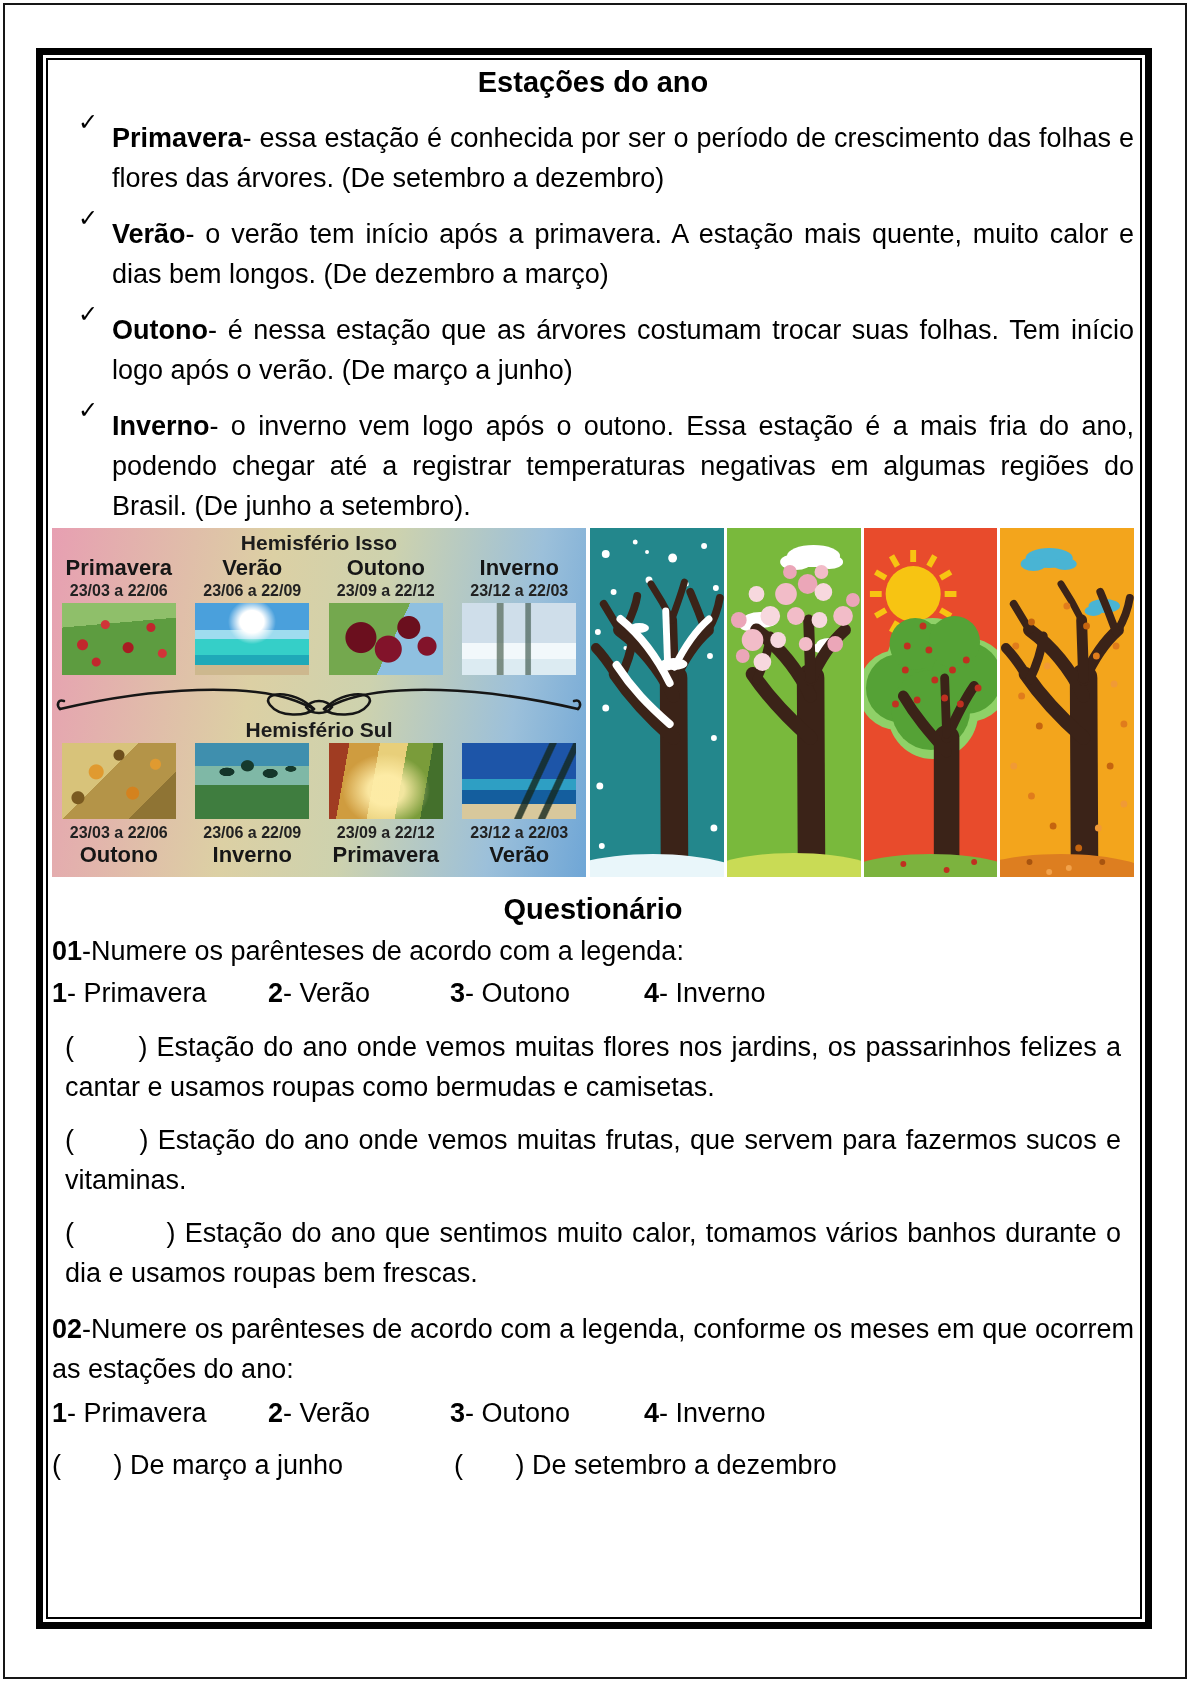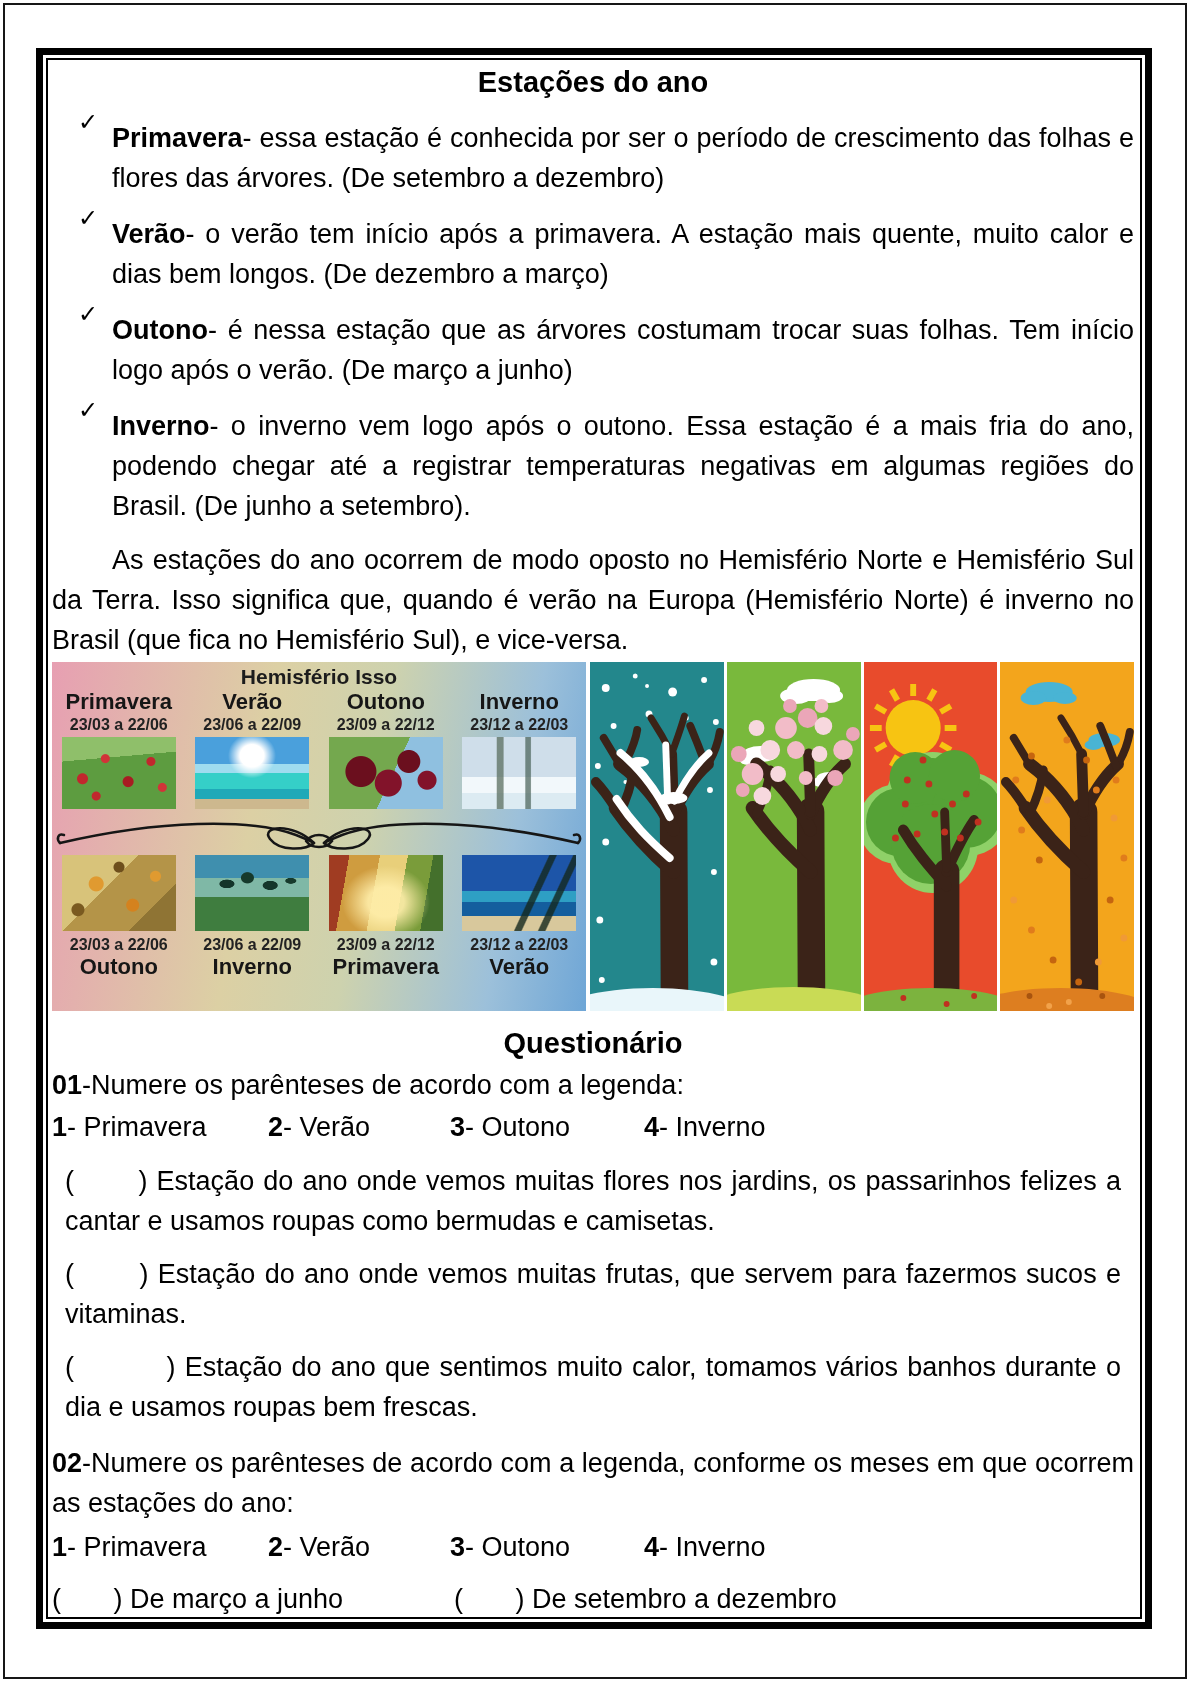--- a/index.html
+++ b/index.html
@@ -117,21 +117,20 @@
       <div class="check-item">
         <span class="check">✓</span>
         <div class="check-text"><b>Outono</b><span>- é nessa estação que as árvores costumam trocar suas folhas. Tem início logo após o verão. (De março a junho)</span></div>
       </div>
       <div class="check-item">
         <span class="check">✓</span>
         <div class="check-text"><b>Inverno</b><span>- o inverno vem logo após o outono. Essa estação é a mais fria do ano, podendo chegar até a registrar temperaturas negativas em algumas regiões do Brasil. (De junho a setembro).</span></div>
       </div>
     </div>
 
-    <p class="para">As estações do ano ocorrem de modo oposto no Hemisfério Norte e Hemisfério Sul da Terra. Isso significa que, quando é verão na Europa (Hemisfério Norte) é inverno no Brasil (que fica no Hemisfério Sul), e vice-versa.</p>
 
     <div class="figure">
 
       <div class="collage">
         <div class="hn-title">Hemisfério Isso</div>
         <div class="cgrid">
           <div class="cname">Primavera</div>
           <div class="cname">Verão</div>
           <div class="cname">Outono</div>
           <div class="cname">Inverno</div>
@@ -154,20 +153,21 @@
             <path d="M6 28 C 105 5, 195 3, 242 20 C 250 23, 256 26, 260 28"></path>
             <path d="M524 28 C 425 5, 335 3, 288 20 C 280 23, 274 26, 270 28"></path>
             <path d="M260 28 C 238 7, 206 11, 216 24 C 226 37, 252 35, 260 28"></path>
             <path d="M270 28 C 292 7, 324 11, 314 24 C 304 37, 278 35, 270 28"></path>
             <path d="M252 26 C 258 18, 272 18, 278 26 C 272 34, 258 34, 252 26"></path>
             <path d="M6 28 C 2 24, 4 18, 10 20"></path>
             <path d="M524 28 C 528 24, 526 18, 520 20"></path>
           </g>
         </svg>
 
+        <div class="hs-title">Hemisfério Sul</div>
         <div class="cgrid">
           <div class="ph south ph-s1"></div>
           <div class="ph south ph-s2"></div>
           <div class="ph south ph-s3"></div>
           <div class="ph south ph-s4"></div>
         </div>
         <div class="cgrid" style="margin-top:4px;">
           <div class="cdate">23/03 a 22/06</div>
           <div class="cdate">23/06 a 22/09</div>
           <div class="cdate">23/09 a 22/12</div>

